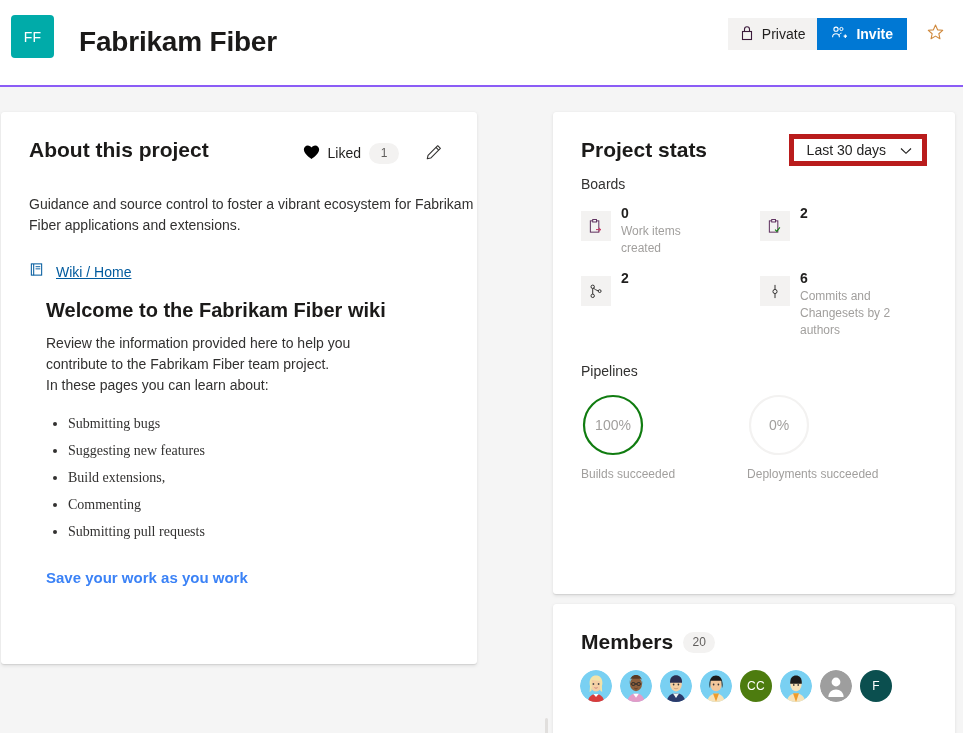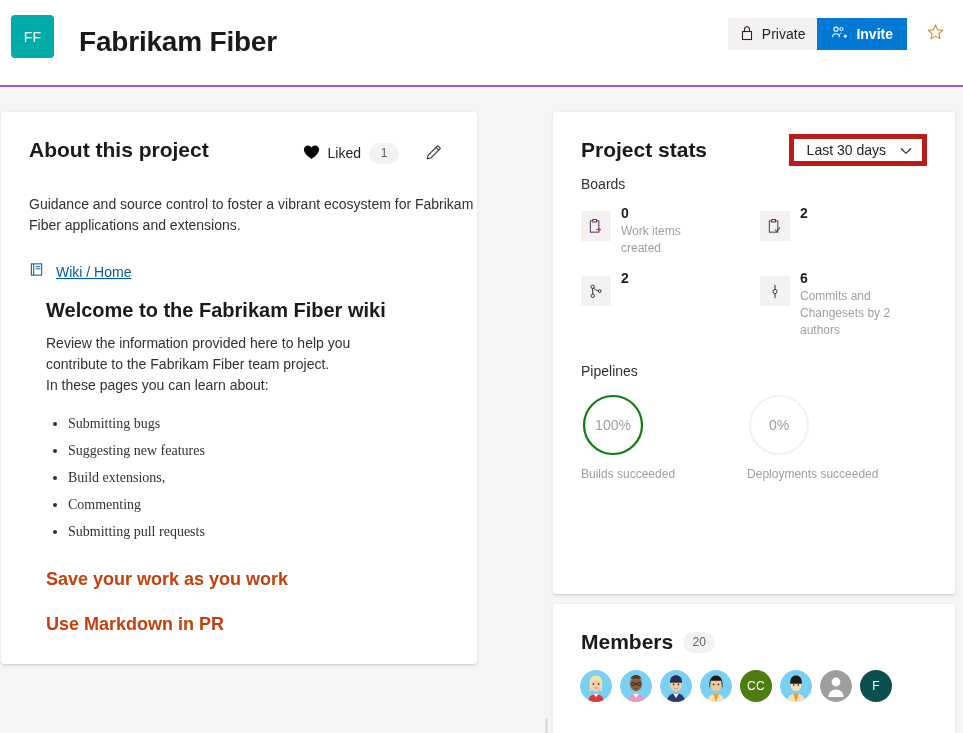--- a/index.html
+++ b/index.html
@@ -119,21 +119,21 @@
     font-size: 20px; font-weight: 600; color: #1b1a19;
     margin-bottom: 11px;
   }
   .wiki-p { font-size: 14px; line-height: 21px; color: #323130; }
   .wiki-list { margin: 14px 0 0 22px; font-family: Liberation Serif, serif; }
   .wiki-list li {
     font-size: 14px; line-height: 27px; color: #323130;
     list-style: disc;
   }
   .wiki-h2 {
-    font-size: 18px; font-weight: 600; color: #c2410c;
+    font-size: 15px; font-weight: 600; color: #3b82f6;
     margin-top: 24px;
   }
 
   
   #card-stats { left: 553px; top: 24px; width: 402px; height: 482px; }
 
   .stats-head { position: relative; height: 64px; margin: 0 28px; }
   .stats-title {
     position: absolute; left: 0; top: 26px;
     font-size: 21px; font-weight: 600; color: #1b1a19;
@@ -292,21 +292,20 @@
         <span>In these pages you can learn about:</span>
       </div>
       <ul class="wiki-list">
         <li>Submitting bugs</li>
         <li>Suggesting new features</li>
         <li>Build extensions,</li>
         <li>Commenting</li>
         <li>Submitting pull requests</li>
       </ul>
       <div class="wiki-h2">Save your work as you work</div>
-      <div class="wiki-h2">Use Markdown in PR</div>
     </div>
   </div>
 
   <div class="scroll-hint"></div>
 
   <div class="card" id="card-stats">
     <div class="stats-head">
       <div class="stats-title">Project stats</div>
       <button class="range-select">
         <span>Last 30 days</span>

